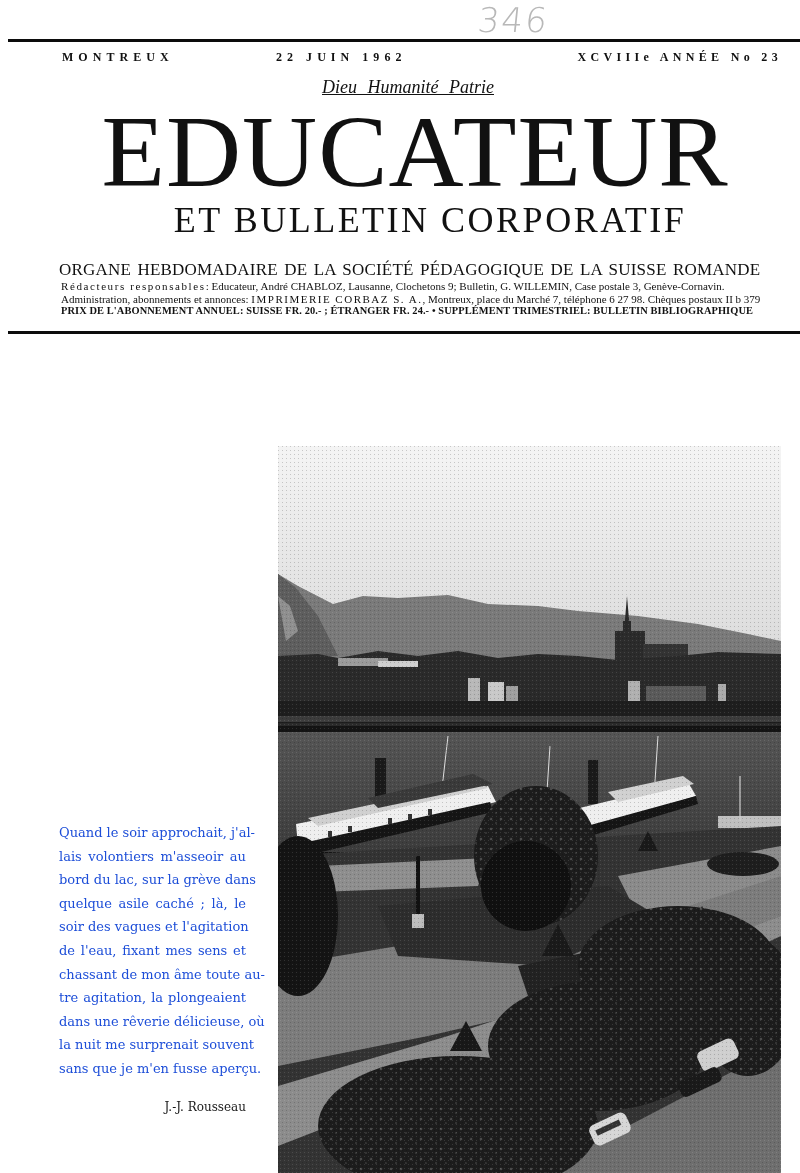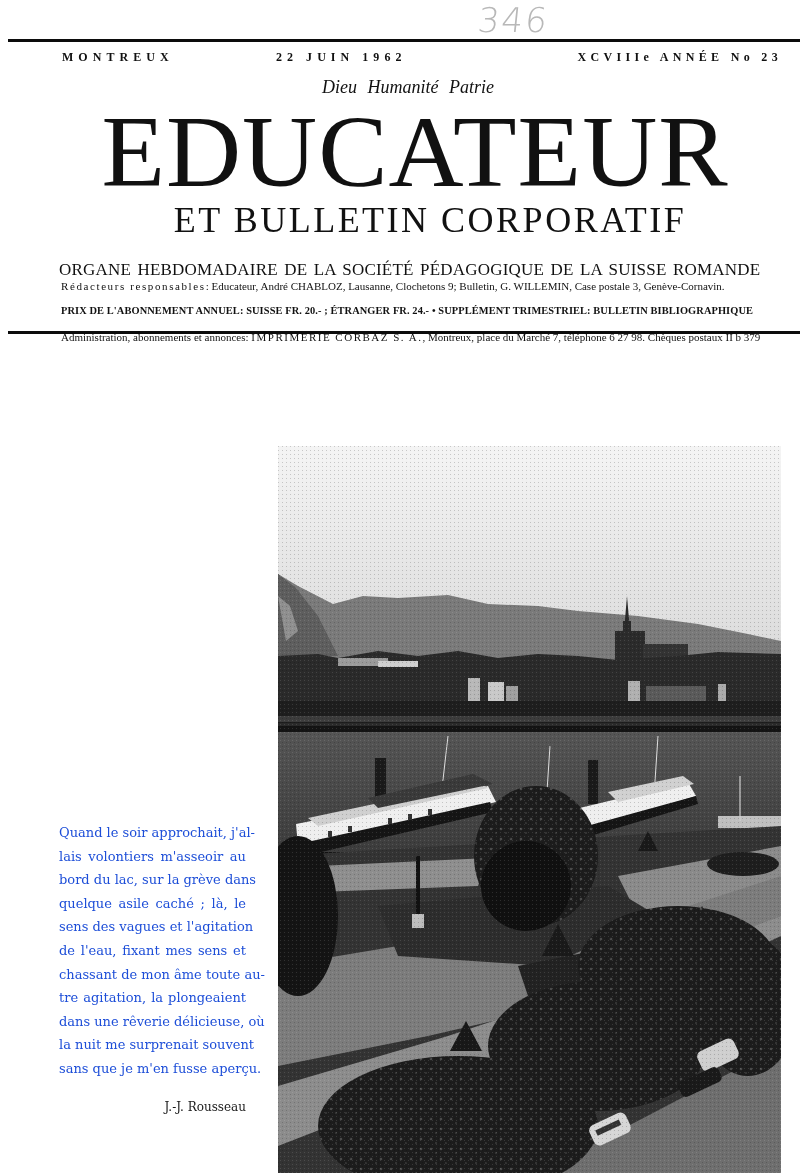--- a/index.html
+++ b/index.html
@@ -60,20 +60,21 @@
     position: absolute;
     top: 77px;
     left: 0;
     width: 800px;
     text-align: center;
     font-style: italic;
     font-size: 18px;
     word-spacing: 6px;
     padding-left: 16px;
     box-sizing: border-box;
+    text-decoration: underline;
   }
   .title {
     position: absolute;
     top: 100px;
     left: 0;
     width: 800px;
     text-align: center;
     font-family: "Liberation Serif", serif;
     font-size: 104px;
     letter-spacing: 1px;
@@ -106,21 +107,21 @@
   }
   .info {
     position: absolute;
     left: 61px;
     width: 708px;
     font-size: 11px;
     white-space: nowrap;
     line-height: 12px;
   }
   .info.l1 { top: 280px; }
-  .info.l2 { top: 293px; margin-top: 38px; }
+  .info.l2 { top: 293px; }
   .info.l3 { top: 305px; font-weight: bold; font-size: 10.4px; letter-spacing: 0.1px; }
   .spaced { letter-spacing: 1.6px; }
   .caps-spaced { letter-spacing: 1.5px; }
 
   .quote {
     position: absolute;
     left: 59px;
     top: 821px;
     width: 187px;
     font-family: "DejaVu Serif", serif;
@@ -190,21 +191,21 @@
 
 <div class="rule bottom">
     <div class="nub"></div>
   </div>
 
 <div class="quote">
   <span class="line">Quand le soir approchait, j'al-</span>
   <span class="line">lais volontiers m'asseoir au</span>
   <span class="line">bord du lac, sur la grève dans</span>
   <span class="line">quelque asile caché ; là, le</span>
-  <span class="line">sens des vagues et l'agitation</span>
+  <span class="line">soir des vagues et l'agitation</span>
   <span class="line">de l'eau, fixant mes sens et</span>
   <span class="line">chassant de mon âme toute au-</span>
   <span class="line">tre agitation, la plongeaient</span>
   <span class="line">dans une rêverie délicieuse, où</span>
   <span class="line">la nuit me surprenait souvent</span>
   <span class="line">sans que je m'en fusse aperçu.</span>
 </div>
 
 <div class="author">J.-J. Rousseau</div>
 

